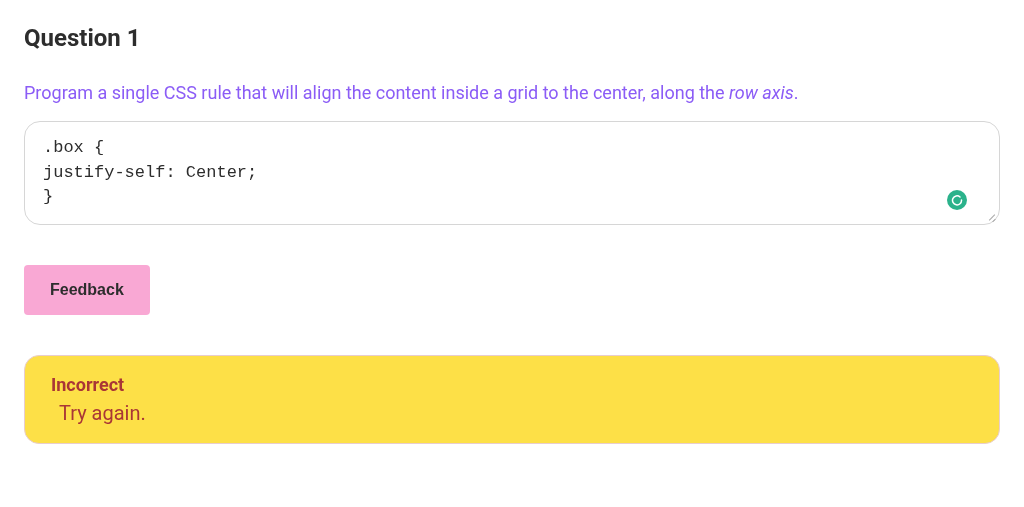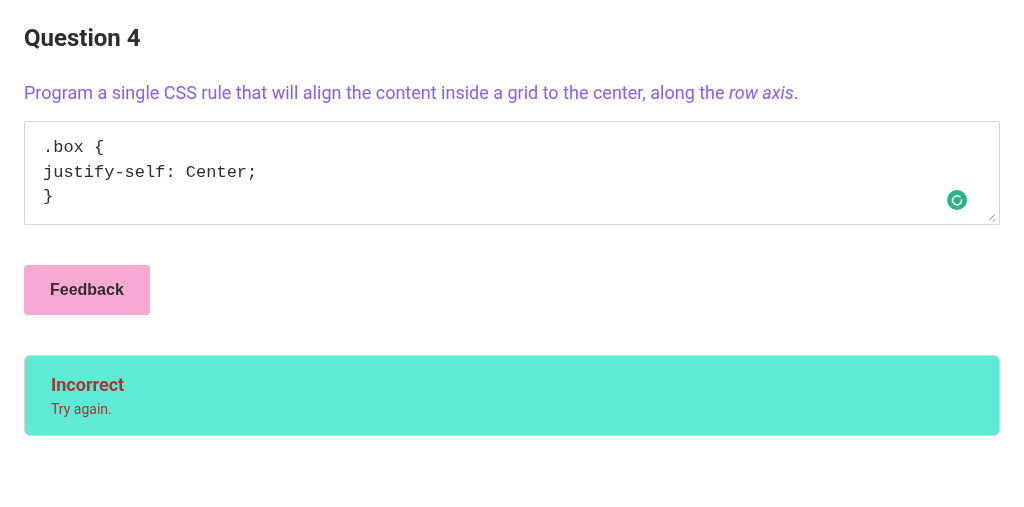--- a/index.html
+++ b/index.html
@@ -25,21 +25,21 @@
       color: #8b5cf6;
       margin-bottom: 16px;
       line-height: 1.4;
     }
     .question-prompt .italic {
       font-style: italic;
     }
     .code-input-wrapper {
       position: relative;
       border: 1px solid #d6d6d6;
-      border-radius: 2px;
+      border-radius: 16px;
       padding: 14px 18px;
       margin-bottom: 40px;
       background: #ffffff;
     }
     .code-text {
       font-family: "Courier New", Courier, monospace;
       font-size: 17px;
       line-height: 1.45;
       white-space: pre;
       color: #2d2d2d;
@@ -95,41 +95,42 @@
       padding: 16px 26px;
       font-size: 16px;
       font-weight: 700;
       color: #2d2d2d;
       cursor: pointer;
       margin-bottom: 40px;
       display: inline-block;
     }
     .feedback-panel {
       border: 1px solid #e8cdce;
-      background: #5eead4;
-      border-radius: 6px;
+      background: #fde047;
+      border-radius: 15px;
       padding: 18px 26px;
     }
     .feedback-status {
       font-size: 18px;
       font-weight: 700;
       color: #a93636;
       margin-bottom: 6px;
     }
     .feedback-message {
-      font-size: 14px;
+      font-size: 20px;
       color: #a93636;
+      margin-left: 8px;
     }
   </style>
 </head>
 <body>
 
 
 
-<h2 class="question-title">Question 4</h2>
+<h2 class="question-title">Question 1</h2>
 
 <p class="question-prompt">
   <span>Program a single CSS rule that will align the content inside a grid to the center, along the </span><span class="italic">row axis</span><span>.</span>
 </p>
 
 <div class="code-input-wrapper">
   <div class="code-text">.box {
 justify-self: Center;
 }</div>
   <div class="grammarly-icon">

